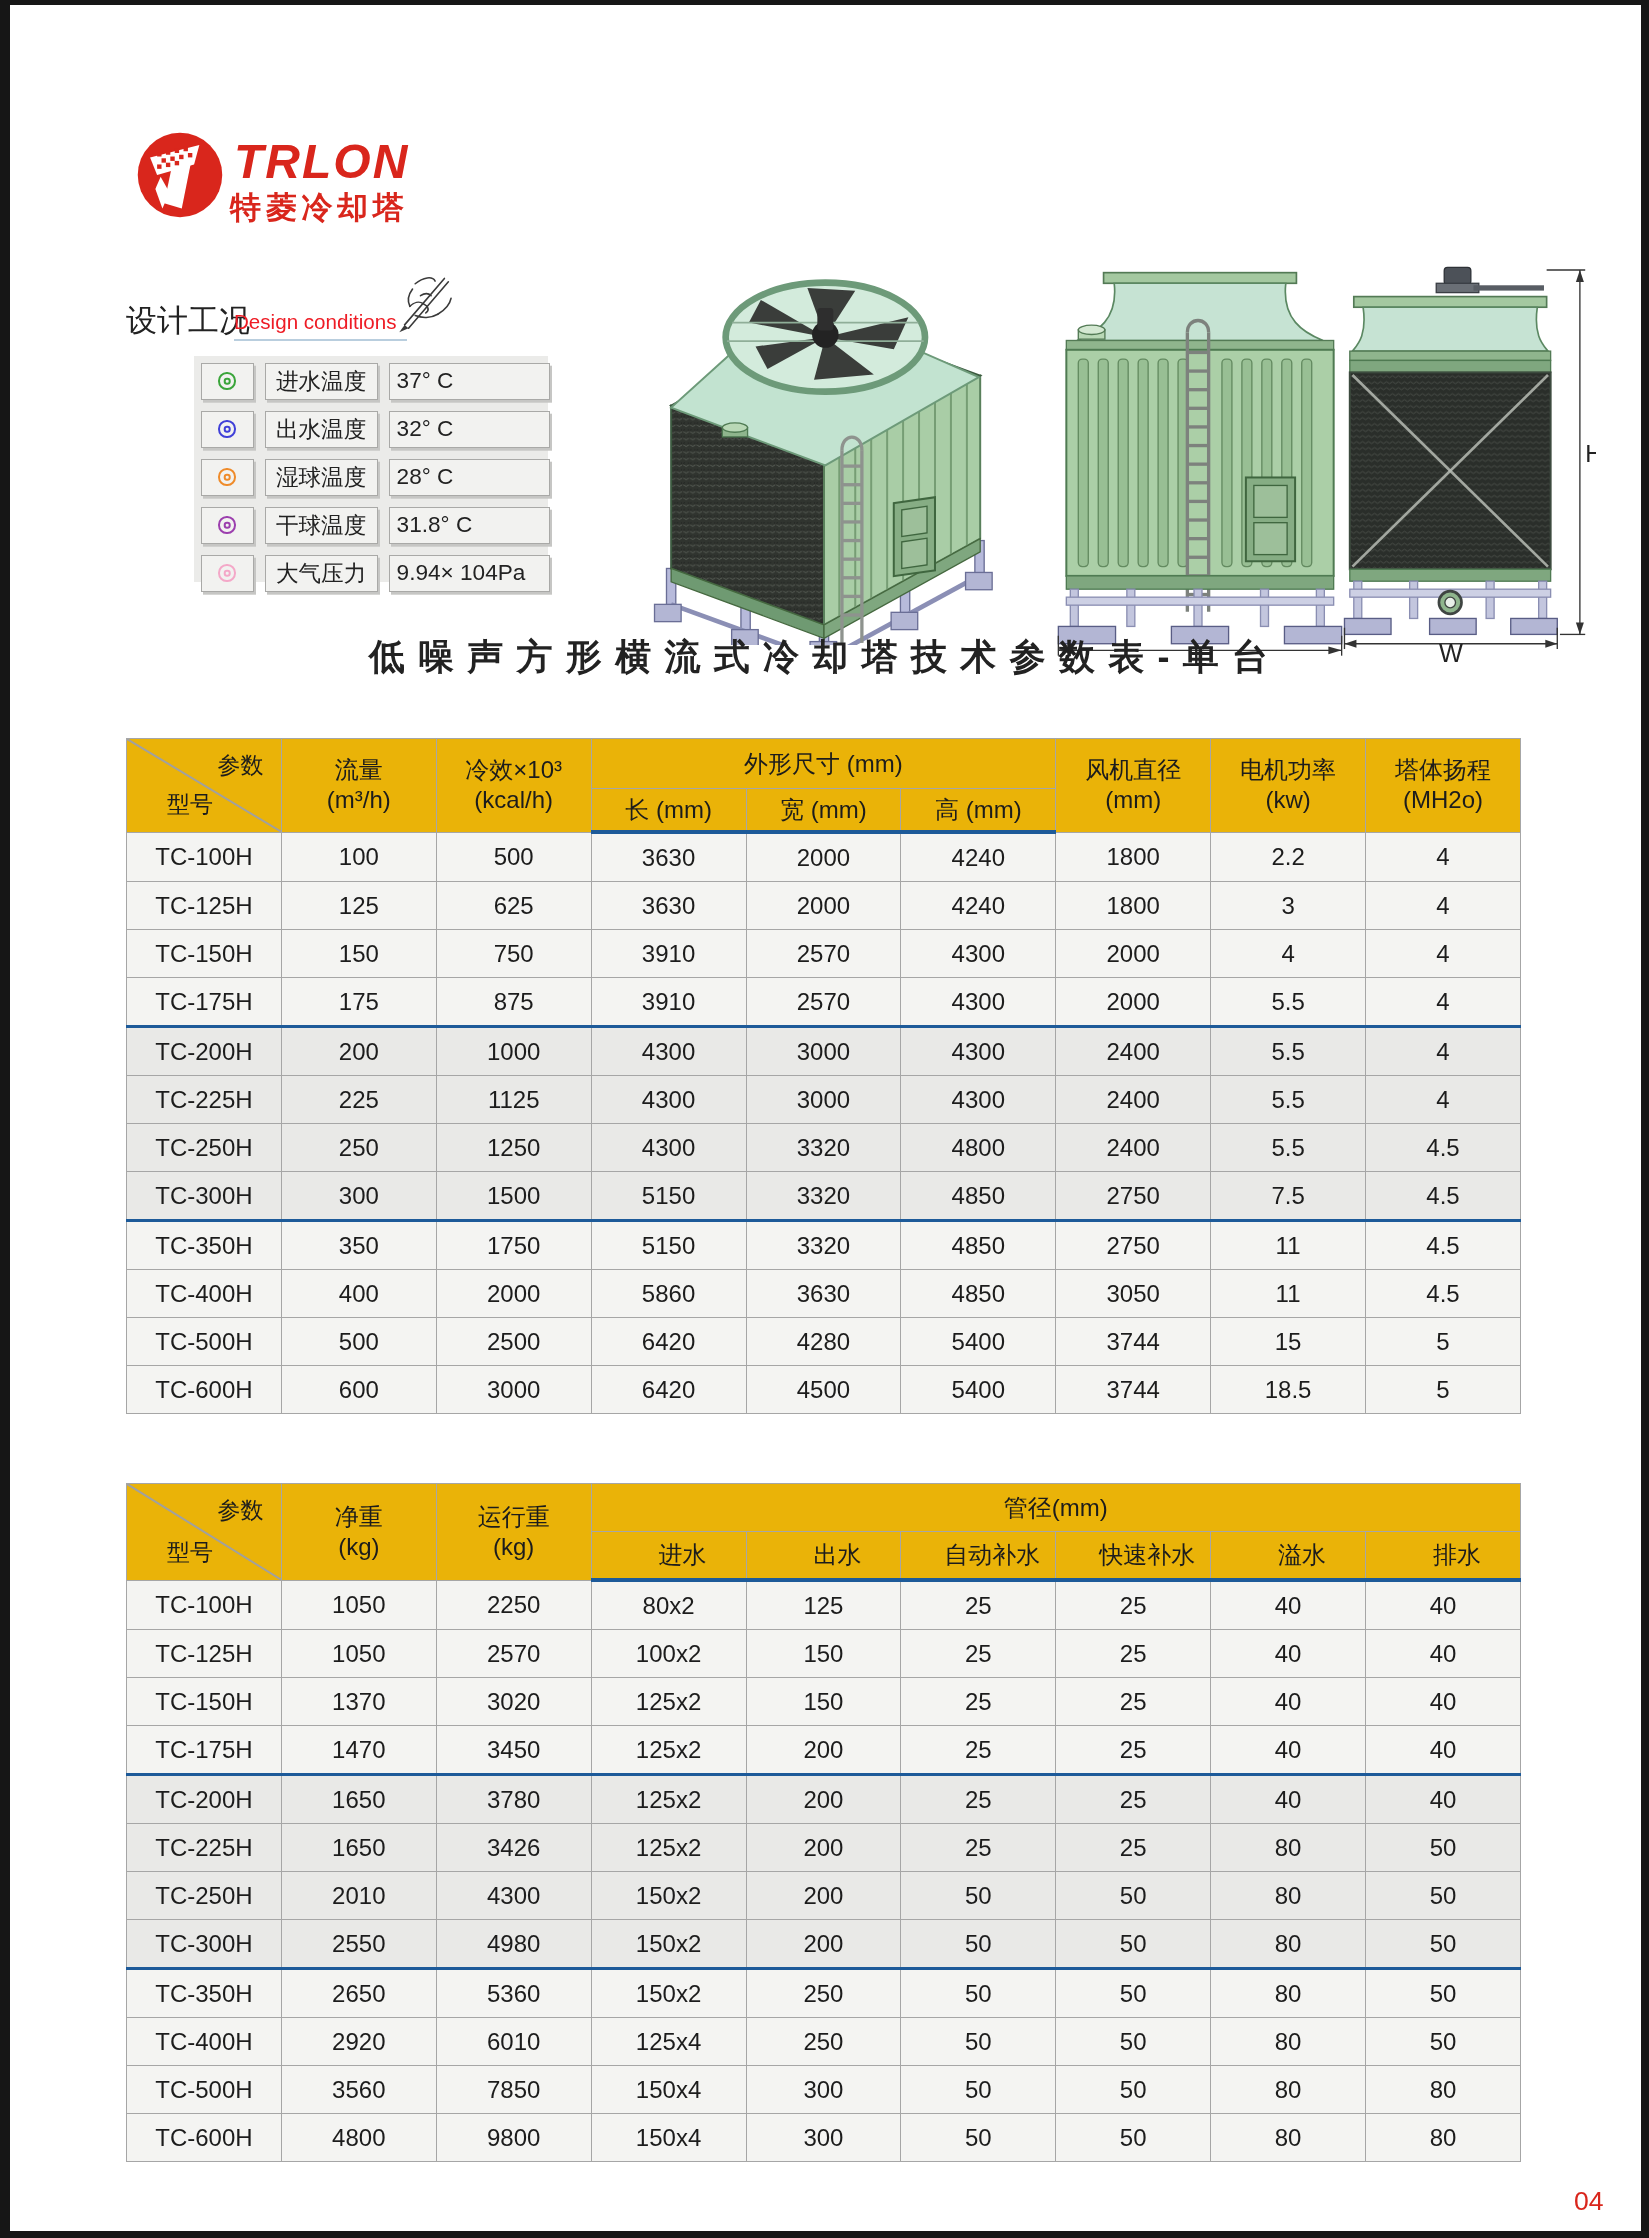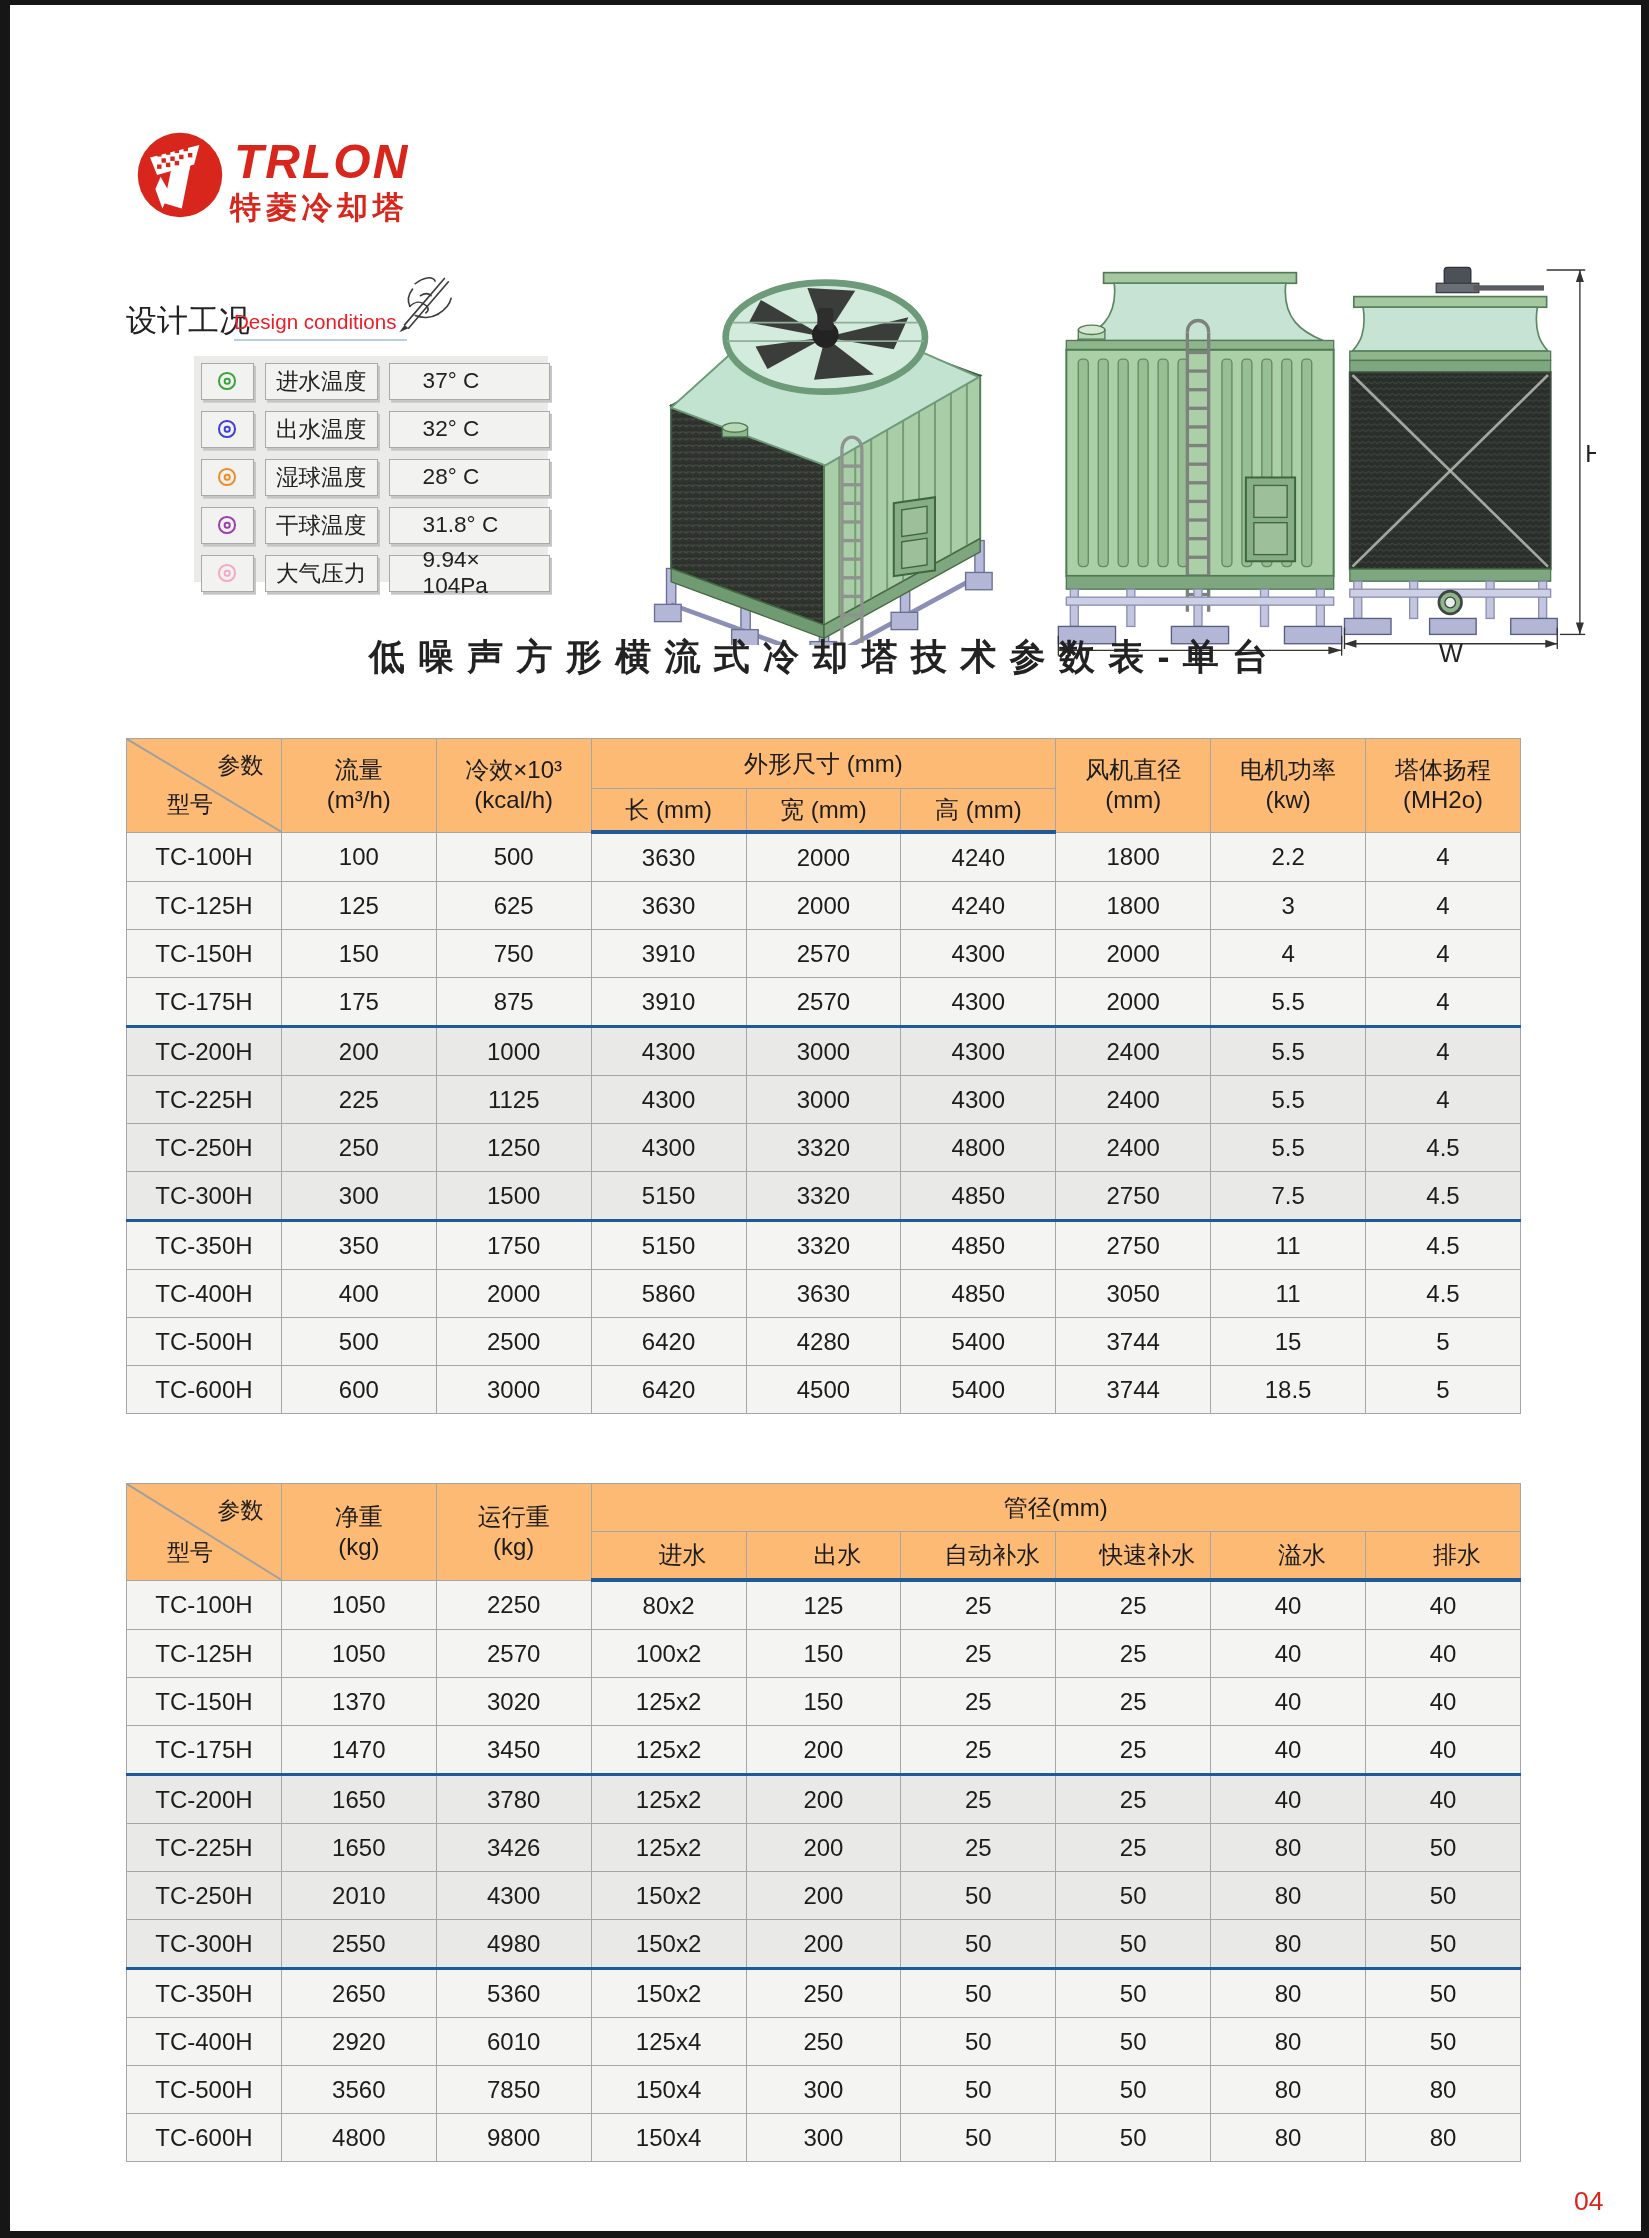--- a/index.html
+++ b/index.html
@@ -20,39 +20,39 @@
   .design-cn{position:absolute;left:126px;top:300px;font-size:31px;color:#222;}
   .design-en{position:absolute;left:234px;top:310px;font-size:20.6px;color:#ee1c25;
     border-bottom:2px solid #b9cede;padding-bottom:5.3px;padding-right:10.6px;}
   .pen-icon{position:absolute;left:386px;top:269px;width:73px;height:64px;}
 
   .cond-panel{position:absolute;left:194px;top:356px;width:354px;height:226px;background:#ebebe9;
     box-sizing:border-box;padding:6.6px;display:grid;grid-template-columns:53px 113px 161px;
     grid-auto-rows:37px;gap:11px;}
   .cond-cell{background:#f2f2f0;border:1.3px solid #a9a9a7;box-shadow:2px 2.7px 0 #c6c6c4;
     box-sizing:border-box;display:flex;align-items:center;justify-content:center;}
-  .cond-value{justify-content:flex-start;padding-left:33px;}
+  .cond-value{justify-content:flex-start;padding-left:7px;}
   .cond-label-text,.cond-value-text{font-size:22.6px;color:#222;}
   .bullet{position:relative;width:17.3px;height:17.3px;border-radius:50%;border:2px solid currentColor;
     box-sizing:border-box;}
   .bullet::after{content:"";position:absolute;left:50%;top:50%;width:6.6px;height:6.6px;
     transform:translate(-50%,-50%);border-radius:50%;border:2px solid currentColor;box-sizing:border-box;}
 
   
   .section-cn{position:absolute;left:0;top:633px;width:100%;text-align:center;font-size:36px;
     font-weight:bold;letter-spacing:13.3px;color:#222;}
   .section-en{position:absolute;left:0;top:687px;width:100%;text-align:center;font-size:21px;color:#222;}
 
   
   table.spec{position:absolute;left:126px;border-collapse:collapse;table-layout:fixed;width:1395px;}
   #table1{top:738px;}
   #table2{top:1483px;}
   table.spec th,table.spec td{border:1.3px solid #a6a6a6;text-align:center;vertical-align:middle;
     font-weight:normal;font-size:24px;color:#1c1c1c;padding:0;}
-  table.spec th{background:#fdba74;}
+  table.spec th{background:#eab308;}
   #table1 td{height:47px;}
   #table2 td{height:47px;}
   #table1 thead tr:first-child th{height:49px;}
   #table1 thead tr:last-child th{height:41px;}
   #table2 thead tr:first-child th{height:47px;}
   #table2 thead tr:last-child th{height:46px;padding-left:28px;}
   table.spec thead tr:last-child th{border-bottom:4px solid #1d5a99;}
   tr.light td{background:#f4f4f2;}
   tr.dark td{background:#e9e9e7;}
   tbody tr.sep td{border-top:3.3px solid #1d5a99;}

